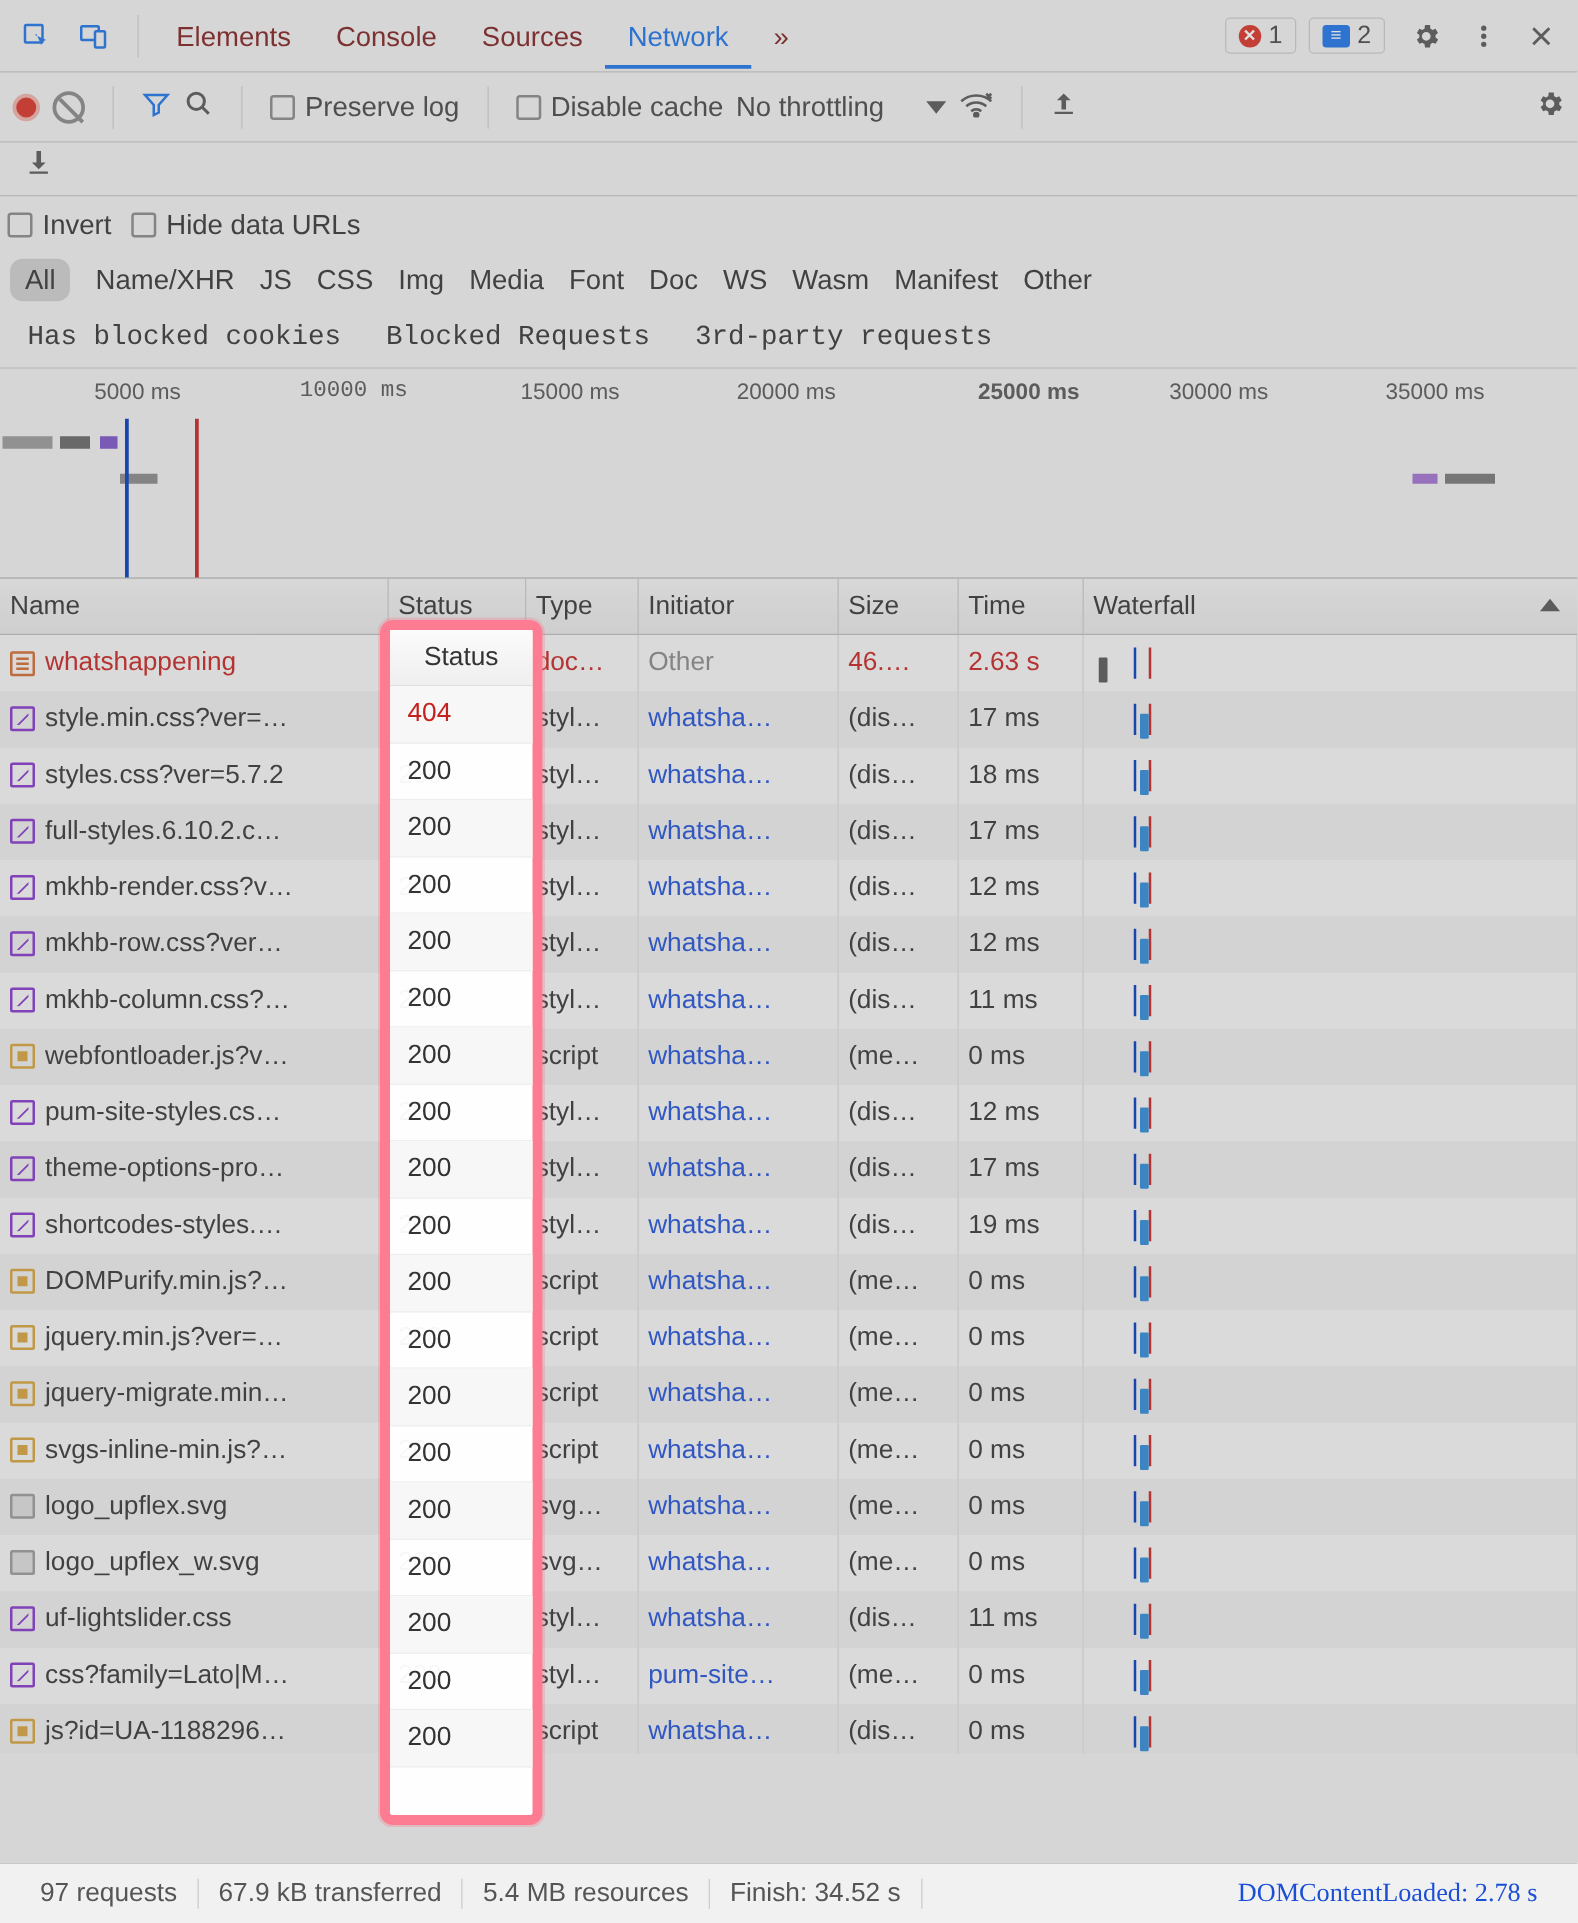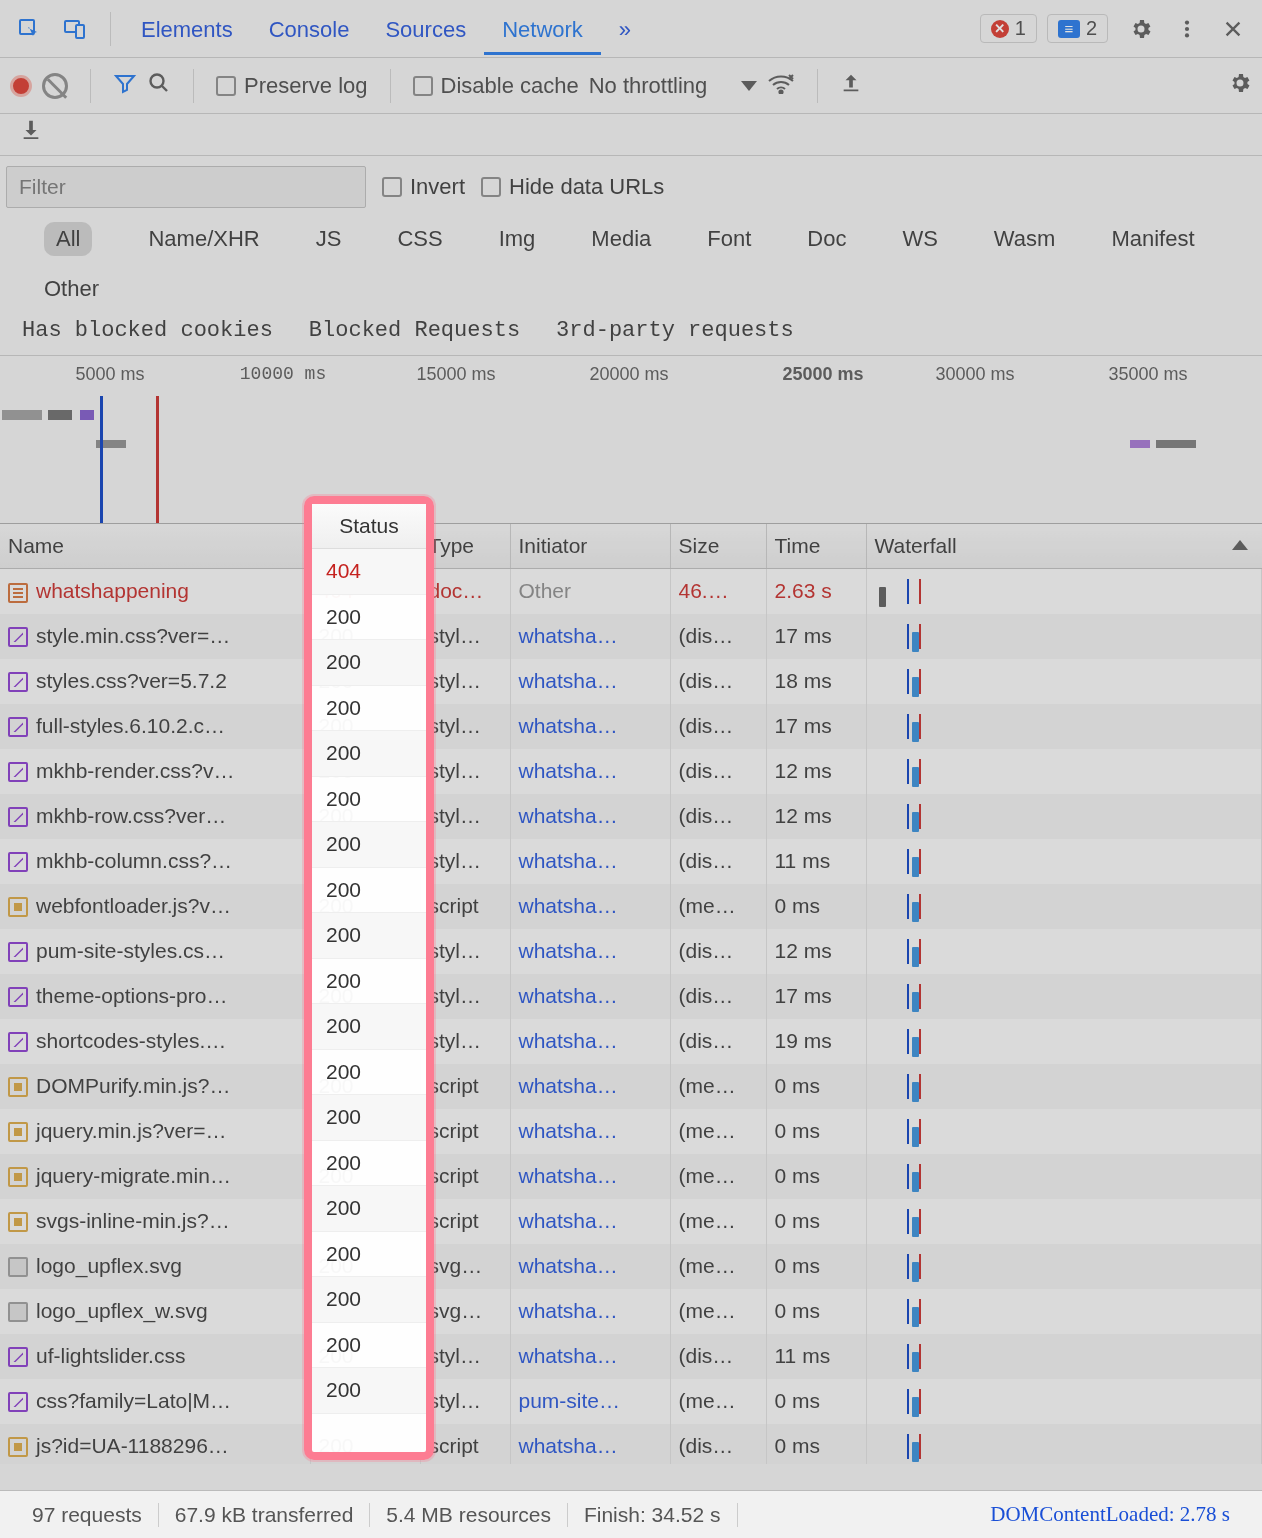--- a/index.html
+++ b/index.html
@@ -31,21 +31,21 @@
   .tabbar .iconbtn {
     width: 38px; height: 38px;
     display: flex; align-items:center; justify-content:center;
     margin: 0 4px;
     color: #555;
   }
   .tabbar .iconbtn.blue { color: #1a73e8; }
   .vsep { width:1px; height:34px; background:#cfcfcf; margin:0 12px; }
   .tabbar .tab {
     padding: 14px 18px 12px;
-    color: #1d4ed8;
+    color: #7f1d1d;
     cursor: pointer;
     font-size: 22px;
   }
   .tabbar .tab.active {
     color: #1a73e8;
     border-bottom: 3px solid #1a73e8;
     padding-bottom: 9px;
   }
   .tabbar .right {
     margin-left: auto;
@@ -95,21 +95,21 @@
     padding:0 12px;font-size:21px;color:#555;
     border-radius:2px;
   }
   .filterrow .chk { display:flex;align-items:center;gap:8px;font-size:22px;color:#333;}
   
   .typerow {
     display:flex;align-items:center;gap:20px;flex-wrap:wrap;
     padding:8px 8px;
     font-size:22px;color:#333;
   }
-  .typerow .chip { cursor:pointer;margin-left:36px; }
+  .typerow .chip { cursor:pointer; }
   .typerow .chip.active {
     background:#cfcfcf;border-radius:10px;padding:4px 12px;
   }
   .checkrow {
     display:flex;align-items:center;gap:26px;
     padding:8px 12px 12px;
     border-bottom:1px solid #c9c9c9;
     font-size:22px;color:#333;font-family:Liberation Mono, monospace;
   }
   .checkrow .chk{display:flex;align-items:center;gap:10px;}
@@ -322,21 +322,20 @@
 </div>
 <div class="subtoolbar">
   <span class="dl">
     <svg width="22" height="22" viewBox="0 0 24 24" fill="#555">
         <path d="M12 19l6-6h-4V3h-4v10H6l6 6zM4 21h16v2H4v-2z"></path>
       </svg>
   </span>
 </div>
 
 <div class="filterrow">
-  <input class="filterinput" placeholder="Filter" style="">
   <label class="chk">
     <span class="box"></span>
     <span>Invert</span>
   </label>
   <label class="chk">
     <span class="box"></span>
     <span>Hide data URLs</span>
   </label>
 </div>
 <div class="typerow" id="typerow">

